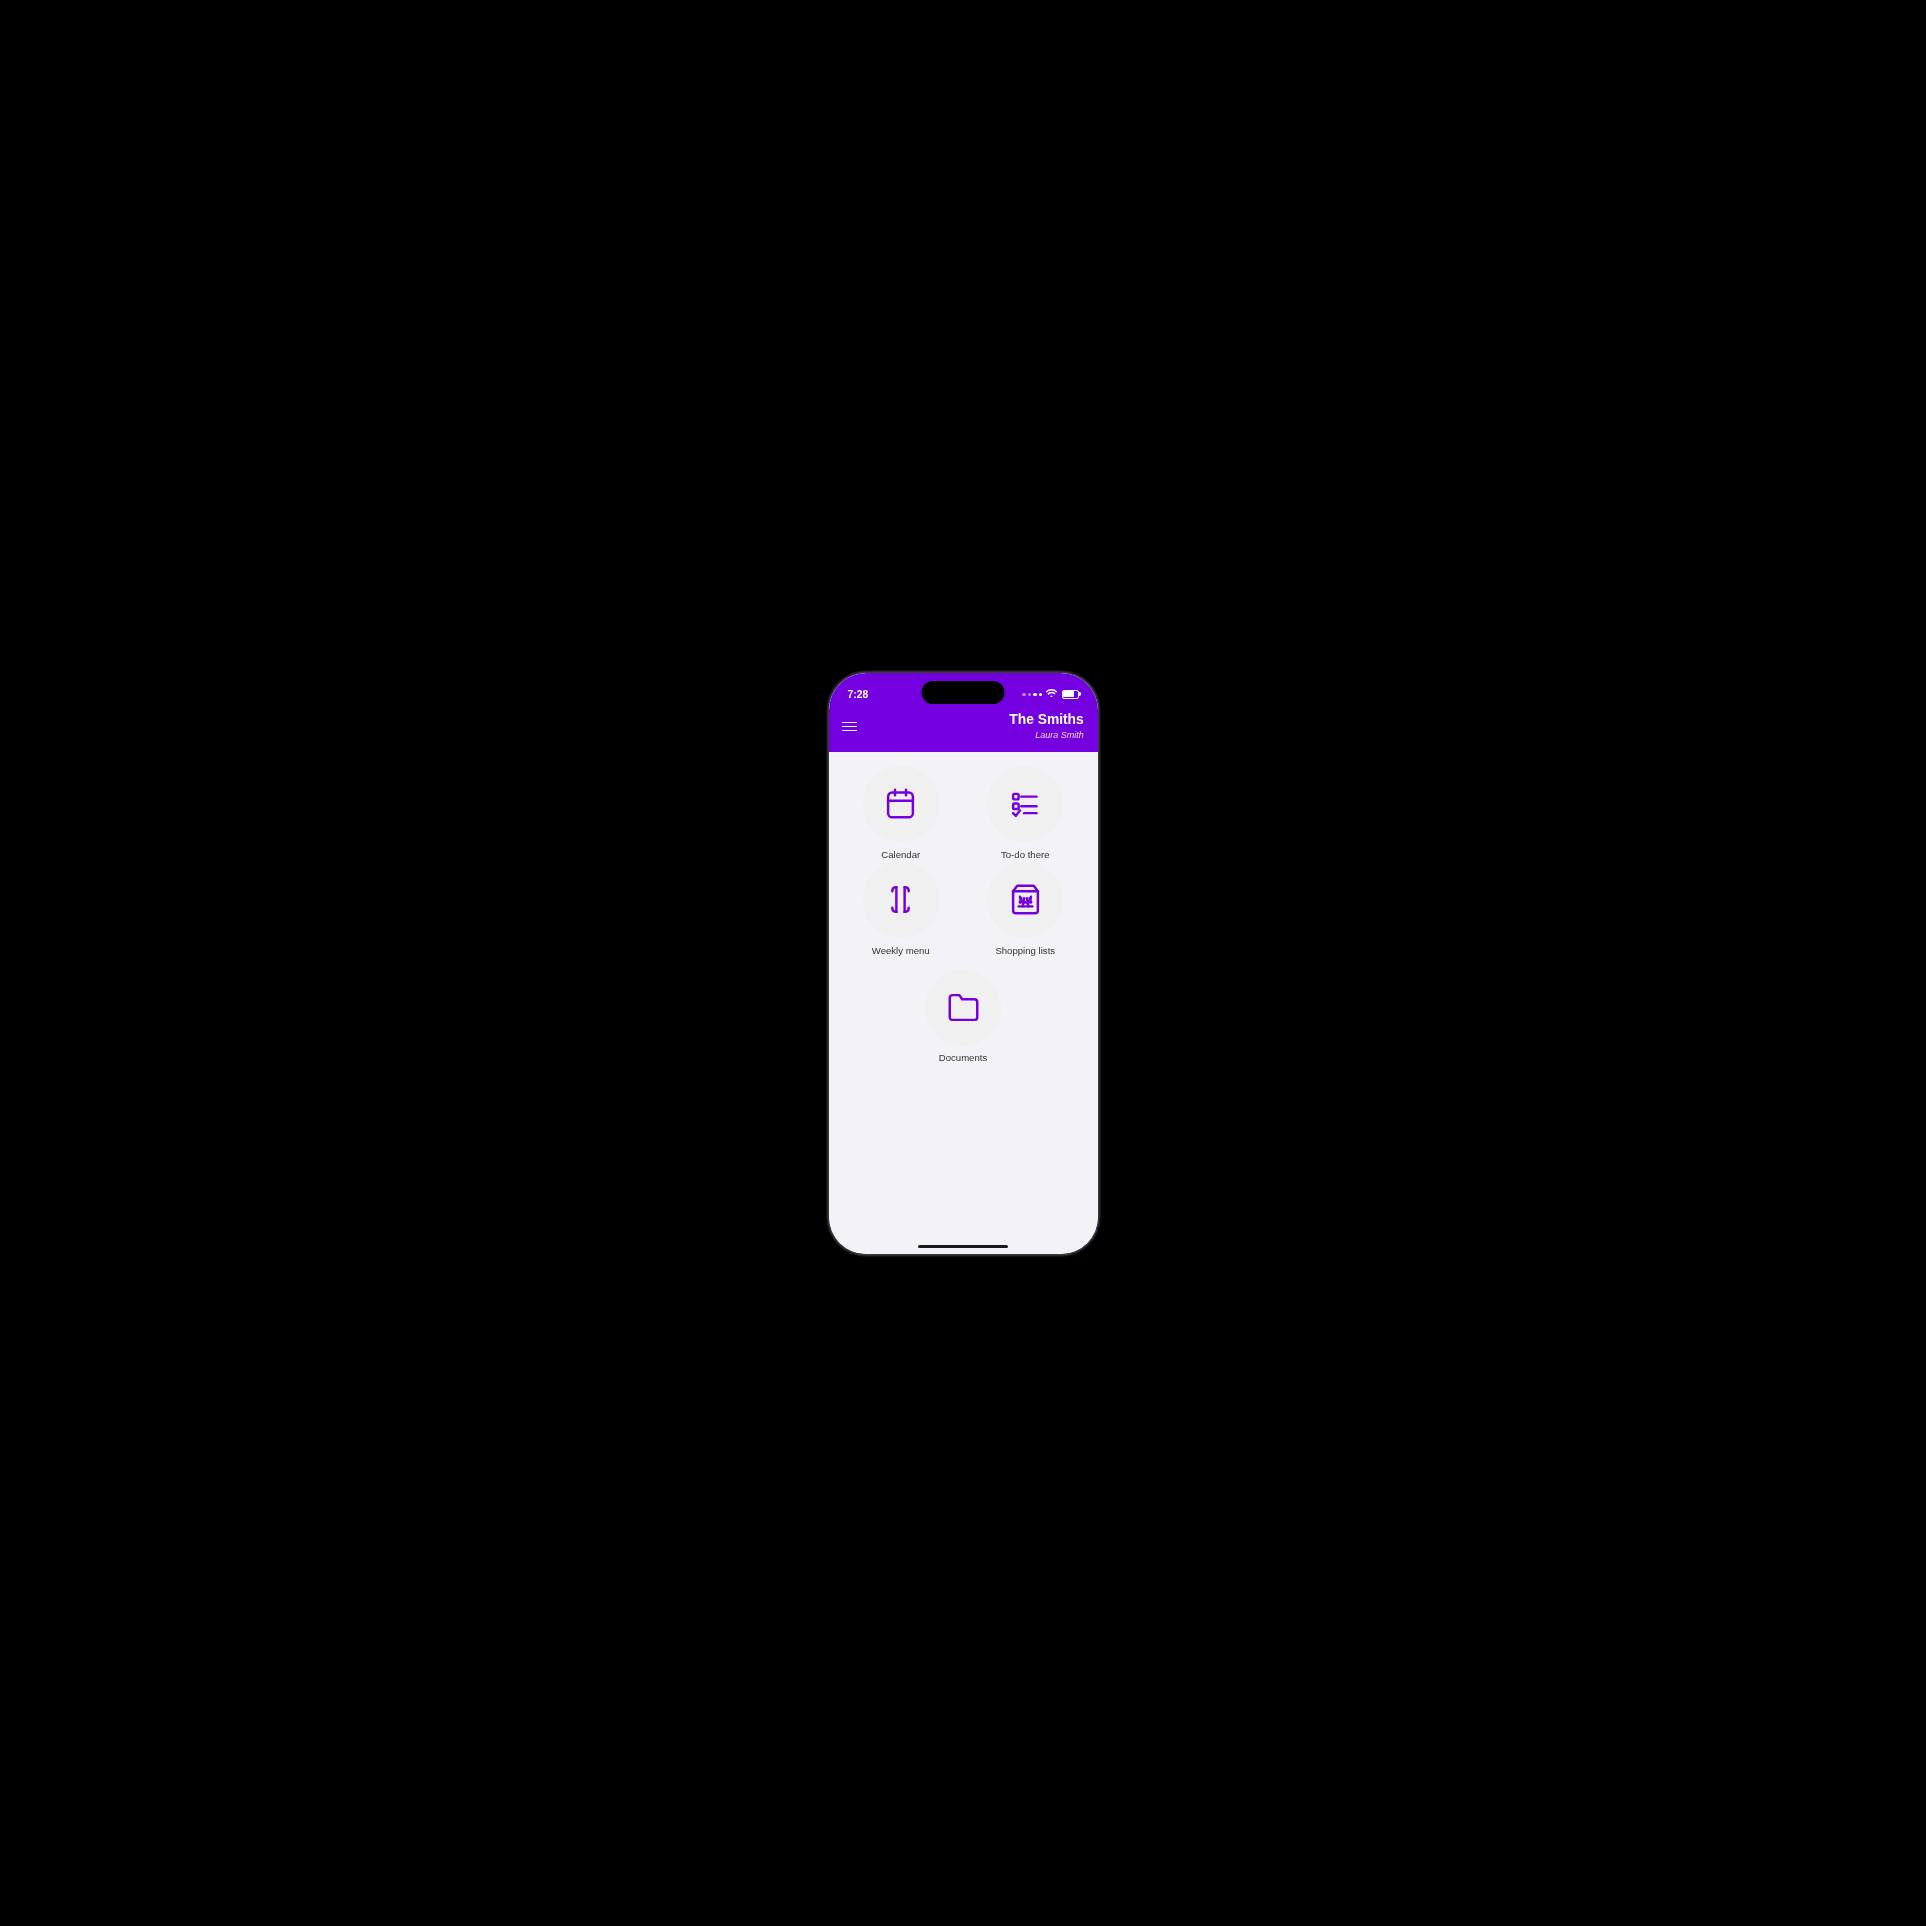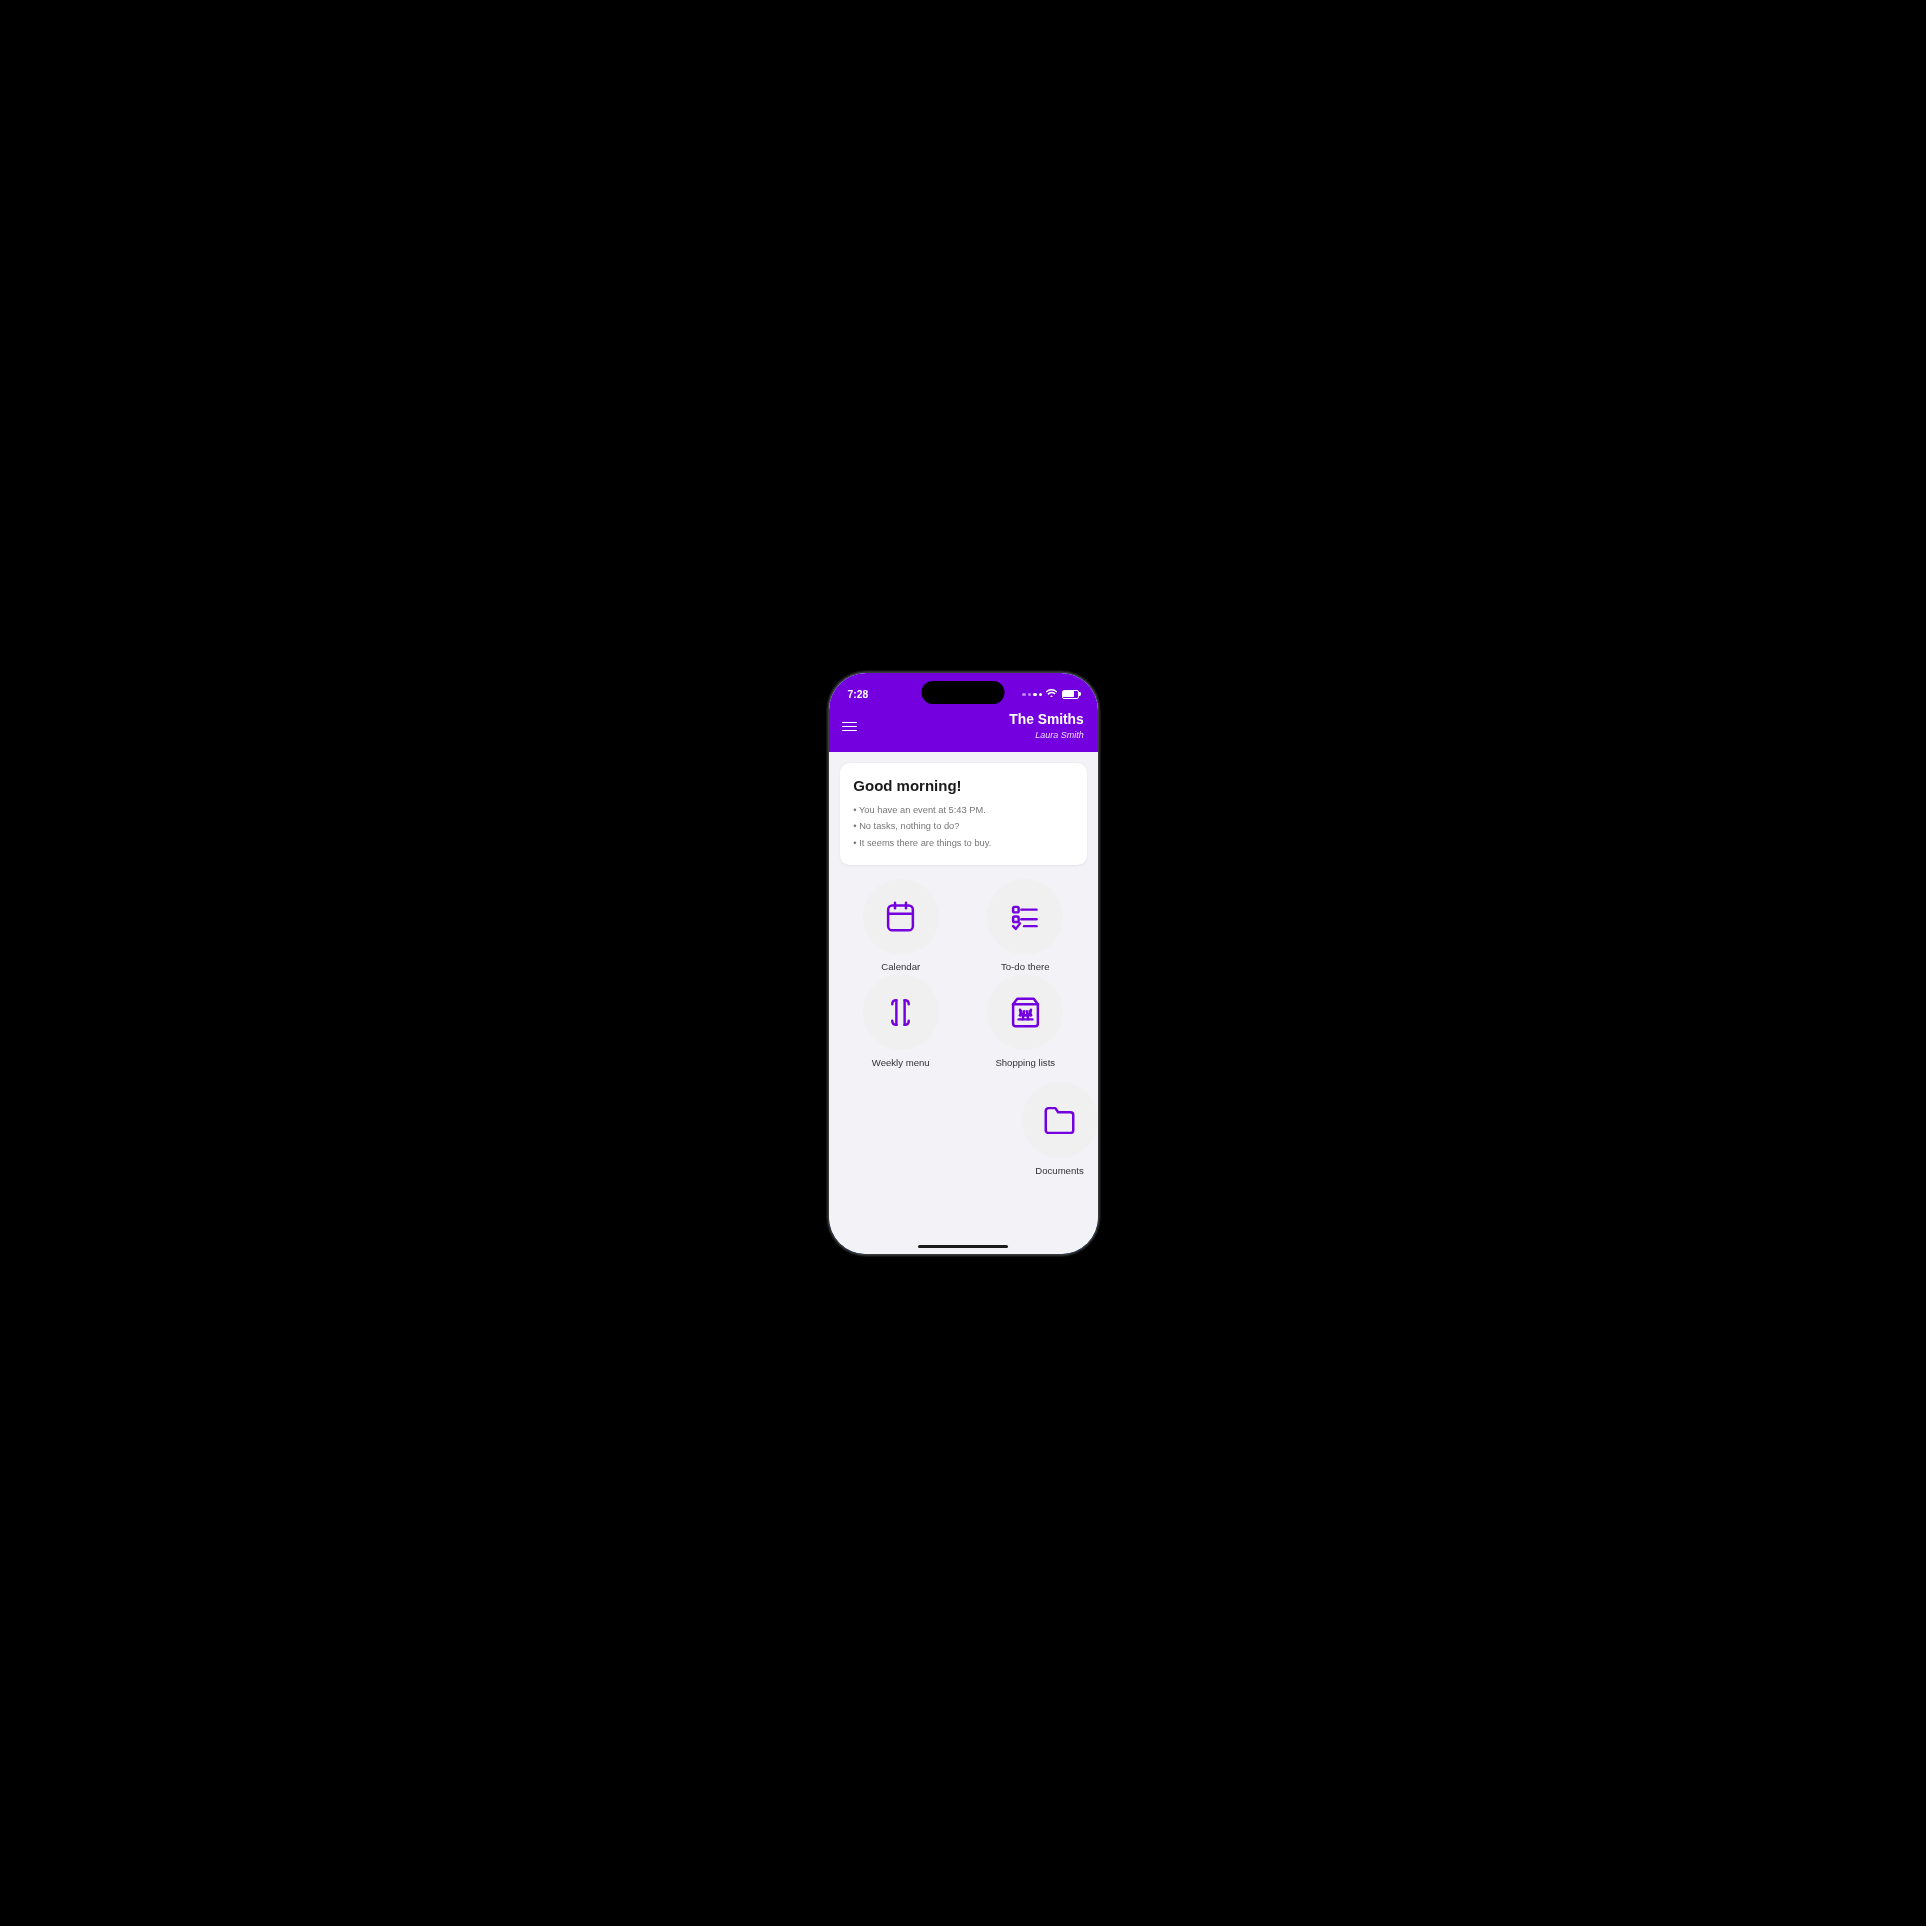--- a/index.html
+++ b/index.html
@@ -257,21 +257,21 @@
 
     .nav-label {
       font-size: 9.6px;
       color: #333;
       font-weight: 400;
     }
 
     
     .nav-grid-bottom {
       display: flex;
-      justify-content: flex-end;
+      justify-content: center;
       padding-bottom: 13.8px;
     }
 
     
     .home-indicator {
       height: 23.4px;
       background: #f2f2f7;
       display: flex;
       align-items: flex-end;
       justify-content: center;
@@ -319,28 +319,20 @@
         <div class="menu-line"></div>
       </div>
       <div class="header-text">
         <div class="header-title">The Smiths</div>
         <div class="header-subtitle">Laura Smith</div>
       </div>
     </div>
 
     <div class="main-content">
 
-      <div class="greeting-card">
-        <div class="greeting-title">Good morning!</div>
-        <div class="greeting-items">
-          <div class="greeting-item">You have an event at 5:43 PM.</div>
-          <div class="greeting-item">No tasks, nothing to do?</div>
-          <div class="greeting-item">It seems there are things to buy.</div>
-        </div>
-      </div>
 
       <div class="nav-grid">
 
         <div class="nav-item">
           <div class="nav-icon-circle">
             <svg width="33" height="33" viewBox="0 0 24 24" fill="none" stroke="#7400e0" stroke-width="1.8" stroke-linecap="round" stroke-linejoin="round">
               <rect x="3" y="4" width="18" height="18" rx="3" ry="3"></rect>
               <line x1="16" y1="2" x2="16" y2="6"></line>
               <line x1="8" y1="2" x2="8" y2="6"></line>
               <line x1="3" y1="10" x2="21" y2="10"></line>

